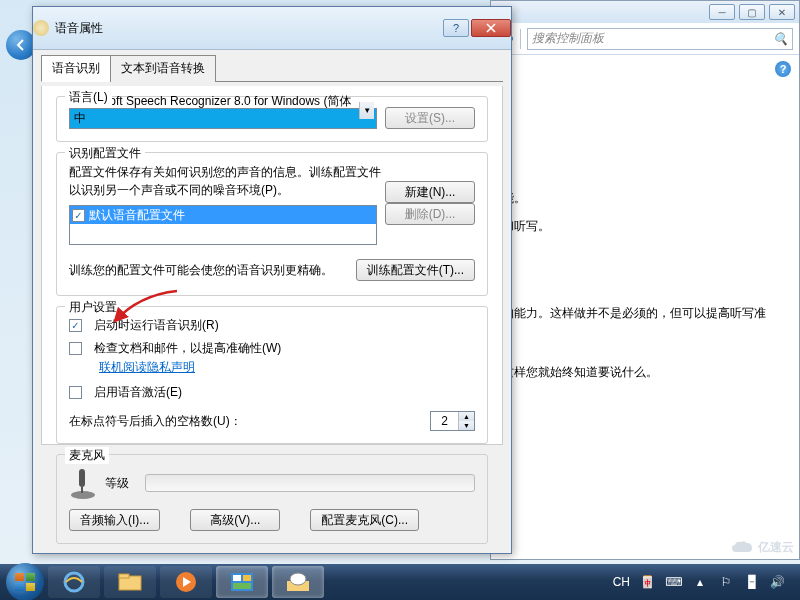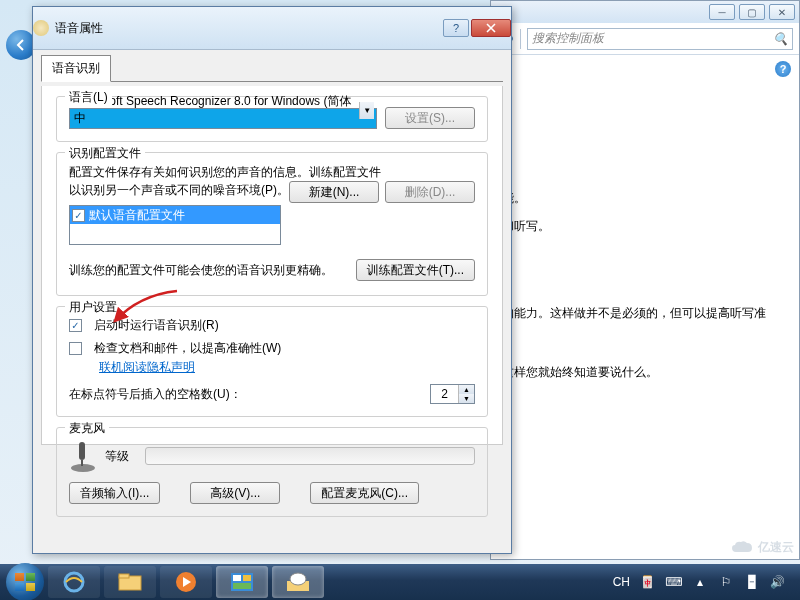--- a/index.html
+++ b/index.html
@@ -105,20 +105,21 @@
       <div class="dlg-close">
         <svg viewBox="0 0 10 10">
             <path d="M1 1 L9 9 M9 1 L1 9" stroke="#fff" stroke-width="1.6"></path>
           </svg>
       </div>
     </div>
   </div>
   <div class="dlg-body">
     <div class="tabs">
       <div class="tab active">语音识别</div>
+      <div class="tab">文本到语音转换</div>
     </div>
     <div class="tab-content">
 
       <div class="group">
         <div class="group-label">语言(L)</div>
         <div class="row">
           <div class="combo">
             <span>Microsoft Speech Recognizer 8.0 for Windows (简体中</span>
             <div class="combo-arrow">▼</div>
           </div>
@@ -137,21 +138,21 @@
             <div class="list-item selected">
               <span class="chk">✓</span>
               <span>默认语音配置文件</span>
             </div>
             <div class="cursor-arrow" style="left:306px;top:4px">
               <svg width="14" height="18" viewBox="0 0 14 18">
                   <path d="M1 1 L1 13 L4 10 L6 15 L8 14 L6 9 L10 9 Z" fill="#fff" stroke="#000" stroke-width="1"></path>
                 </svg>
             </div>
           </div>
-          <div style="display:flex;gap:6px;margin-top:-24px">
+          <div style="display:flex;flex-direction:column;margin-top:-24px">
             <button class="btn">新建(N)...</button>
             <button class="btn" style="color:#888">删除(D)...</button>
           </div>
         </div>
         <div class="row" style="margin-top:14px">
           <span class="desc" style="margin:0">训练您的配置文件可能会使您的语音识别更精确。</span>
           <button class="btn" style="min-width:110px;margin-left:auto">训练配置文件(T)...</button>
         </div>
       </div>
 
@@ -160,20 +161,24 @@
         <div class="row" style="margin-bottom:6px">
           <span class="chk">✓</span>
           <span>启动时运行语音识别(R)</span>
         </div>
         <div class="row" style="margin-bottom:2px">
           <span class="chk"></span>
           <span>检查文档和邮件，以提高准确性(W)</span>
         </div>
         <div style="margin-left:30px;margin-bottom:8px">
           <a class="link">联机阅读隐私声明</a>
+        </div>
+        <div class="row" style="margin-bottom:10px">
+          <span class="chk"></span>
+          <span>启用语音激活(E)</span>
         </div>
         <div class="row">
           <span>在标点符号后插入的空格数(U)：</span>
           <div class="spin" style="margin-left:auto">
             <span class="spin-val">2</span>
             <div class="spin-btns">
                 <div>▲</div>
                 <div>▼</div>
               </div>
           </div>

